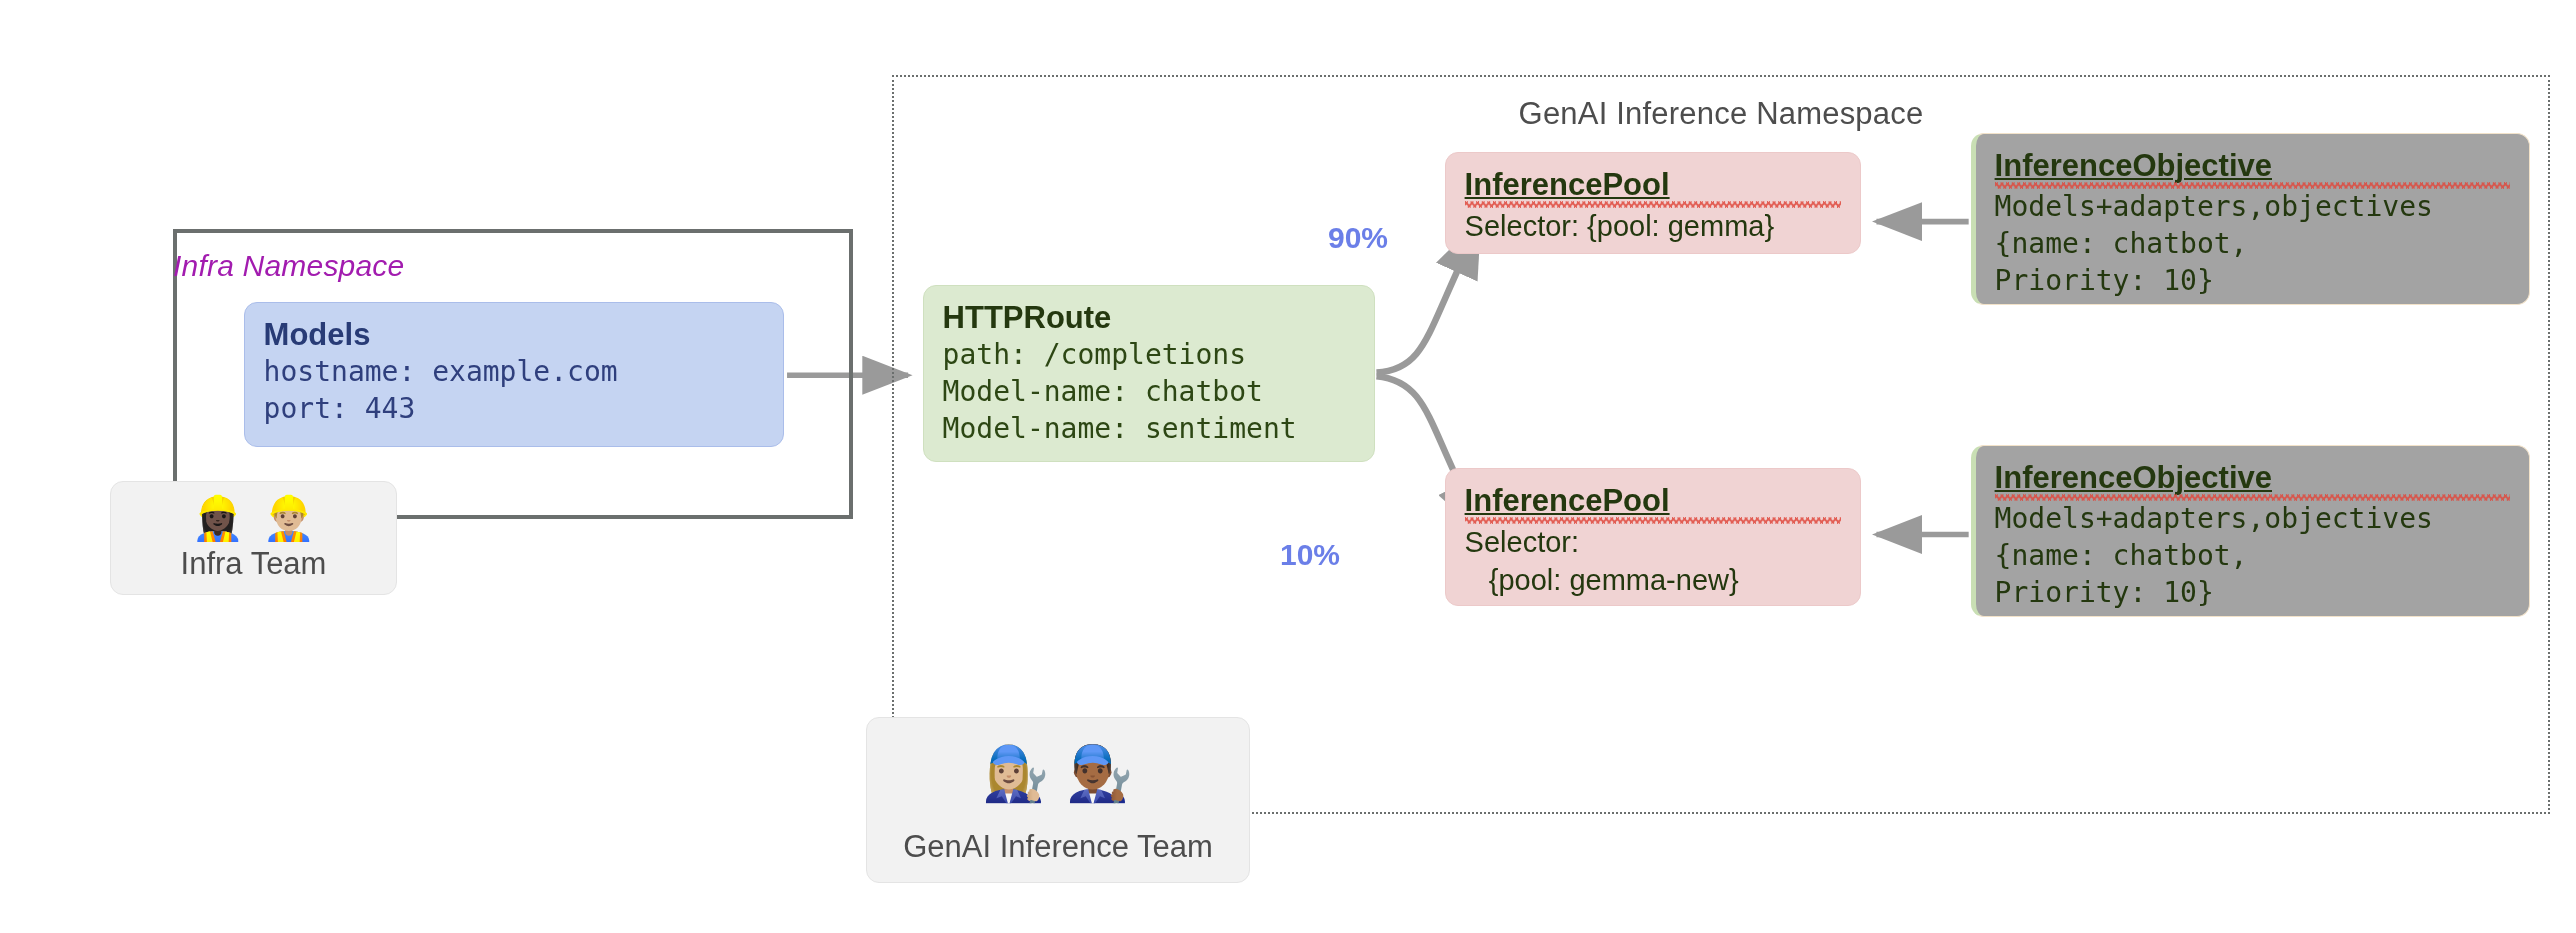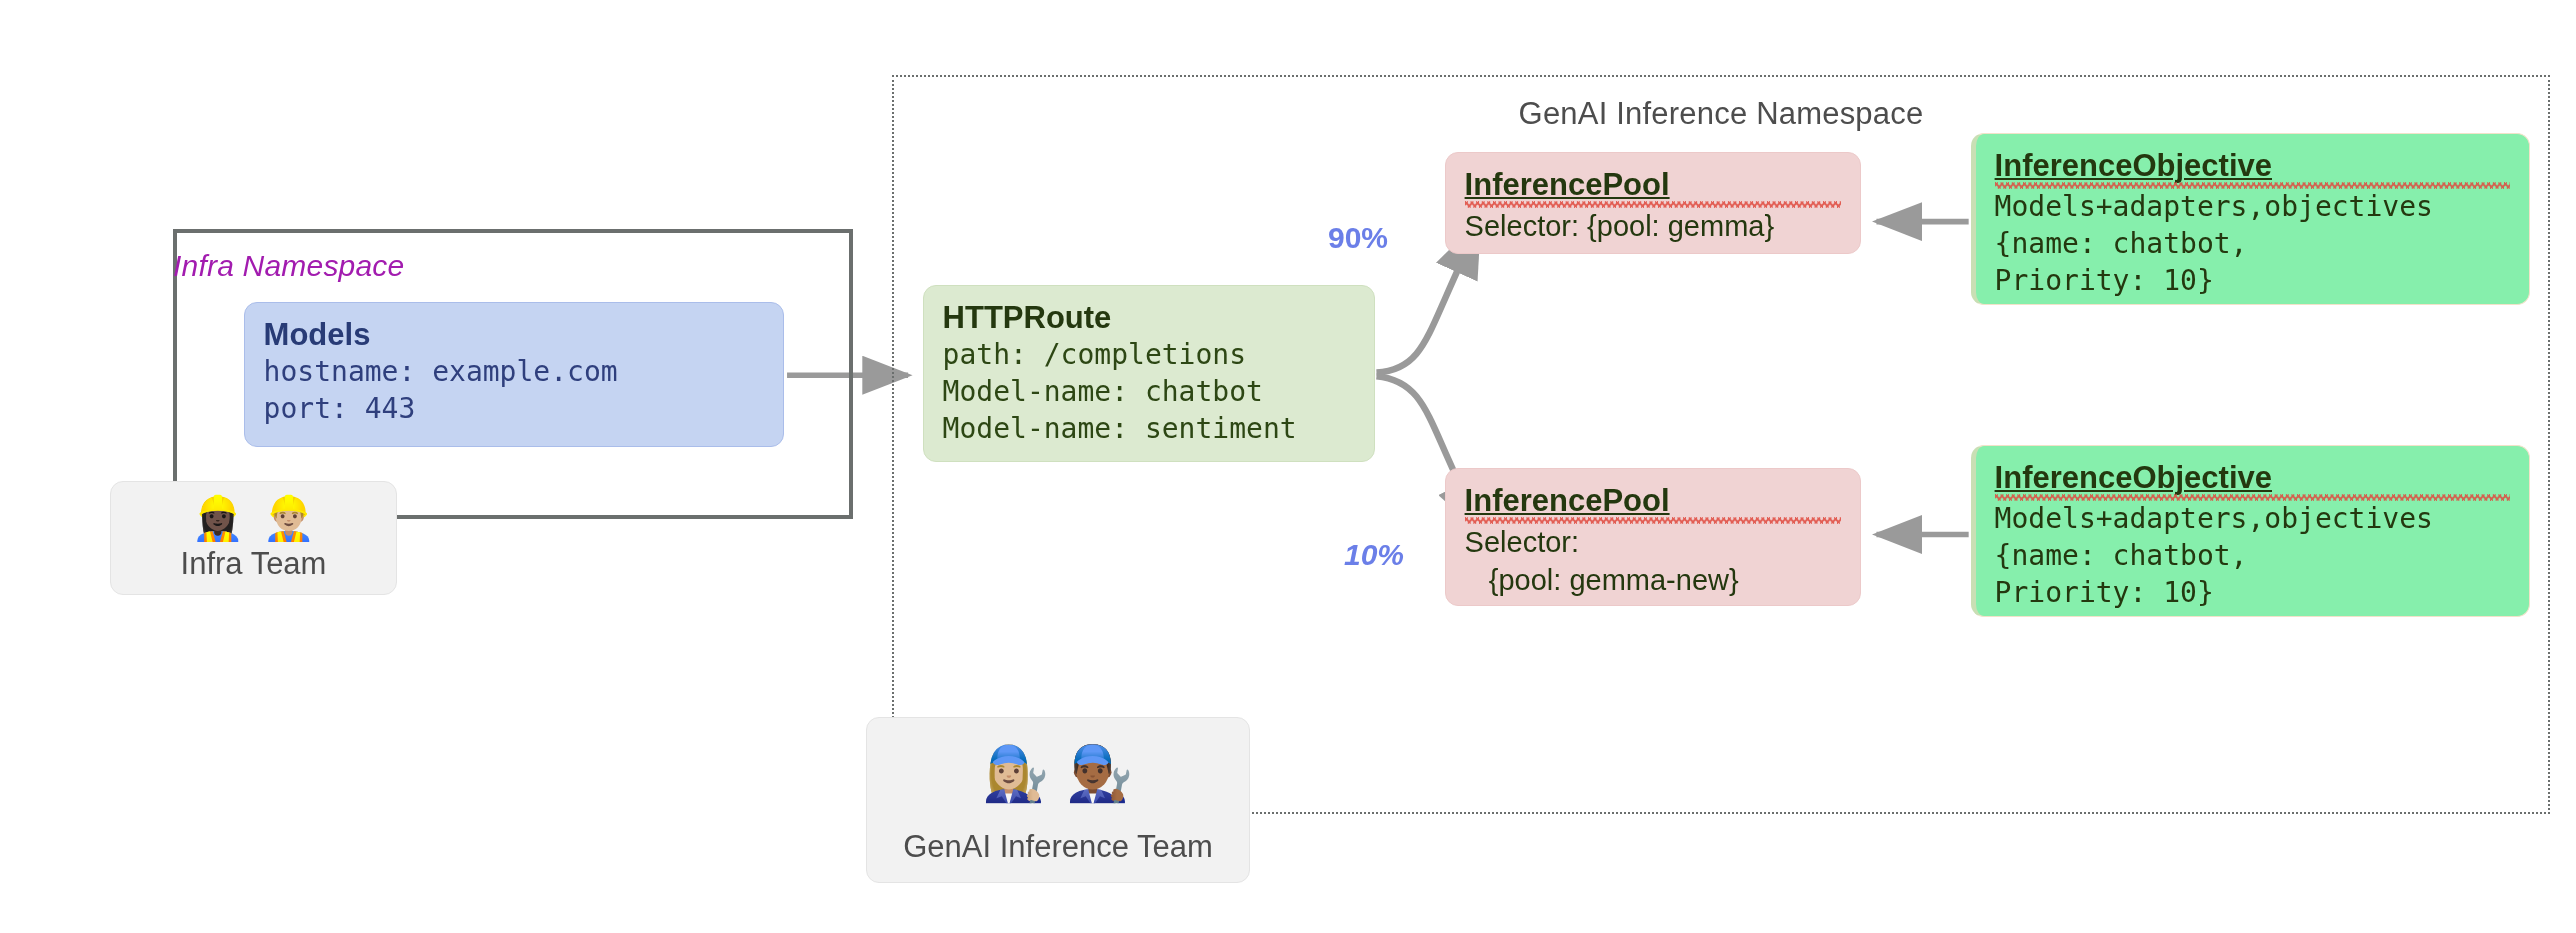--- a/index.html
+++ b/index.html
@@ -118,21 +118,21 @@
     border: 1.9px solid #ecc9c9;
     width: 416px;
   }
   .pool-a { left: 1445px; top: 152px; height: 102px; }
   .pool-b { left: 1445px; top: 468px; height: 138px; }
   .pool .title { color: #24380f; text-decoration: underline; text-decoration-color: #24380f; text-decoration-thickness: 1.9px; text-underline-offset: 1.9px; }
   .pool .line-sans { color: #24380f; }
 
   
   .objective {
-    background: #86efac;
+    background: #a3a3a3;
     border: 1.9px solid #f2e2c9;
     border-left: 5.6px solid #c9dfb4;
     width: 559px;
     height: 172px;
   }
   .obj-a { left: 1971px; top: 133px; }
   .obj-b { left: 1971px; top: 445px; }
   .objective .title { color: #24380f; text-decoration: underline; text-decoration-color: #24380f; text-decoration-thickness: 1.9px; text-underline-offset: 1.9px; }
   .objective .line  { color: #24380f; }
 
@@ -180,21 +180,21 @@
 
   
   .edge-label {
     position: absolute;
     font-size: 30px;
     font-weight: bold;
     color: #6b7fe8;
     text-align: right;
   }
   .lbl-90 { left: 1328px; top: 221px; }
-  .lbl-10 { left: 1344px; top: 538px; font-style: italic; }
+  .lbl-10 { left: 1280px; top: 538px; }
 
   
   #edges {
     position: absolute;
     left: 0; top: 0;
     width: 2576px;
     height: 933px;
     pointer-events: none;
   }
 </style>

